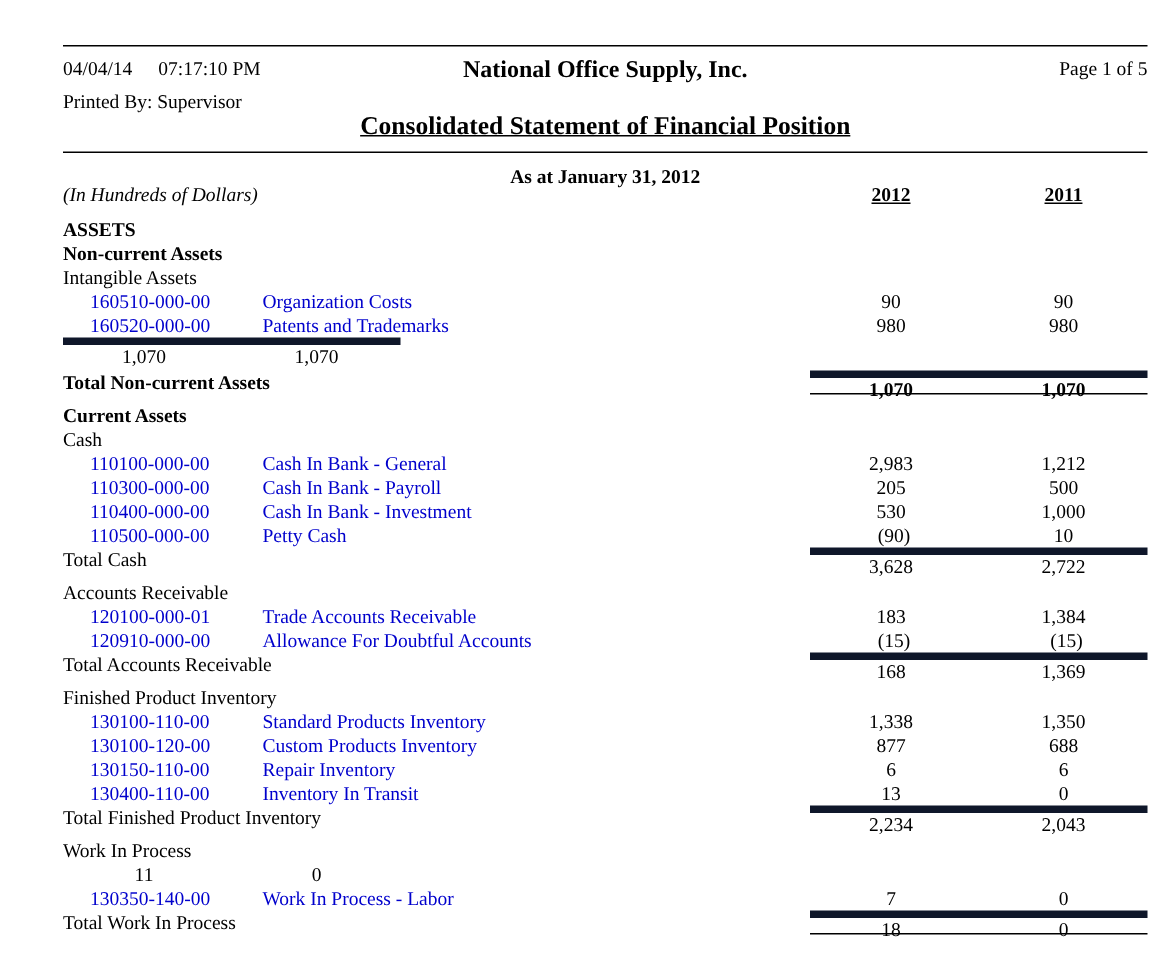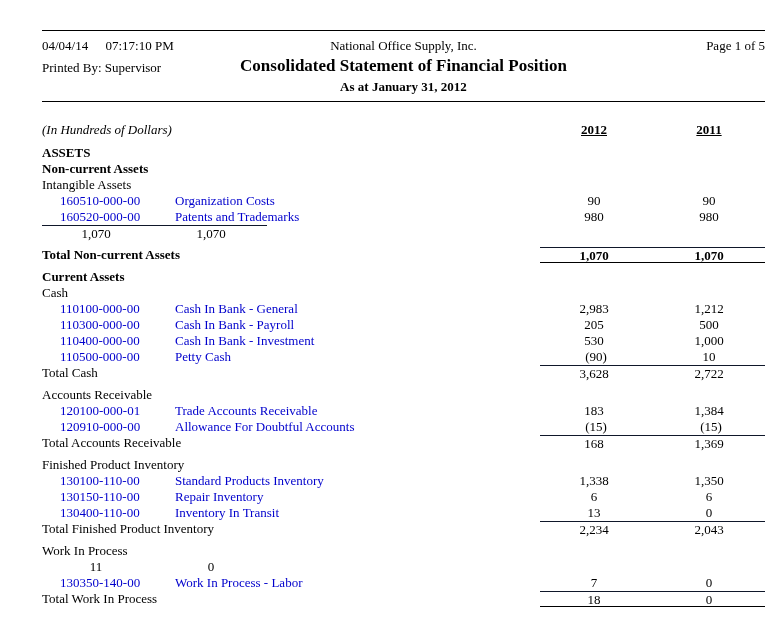--- a/index.html
+++ b/index.html
@@ -8,44 +8,44 @@
 
   .page { padding: 30px 8px 0 42px; }
 
   .rule { border-top: 1px solid #000; height: 0; }
 
   .hdr { position: relative; height: 70px; padding-top: 7px; }
   .hdr-left { position: absolute; left: 0; top: 7px; }
   .hdr-line .time { margin-left: 14px; }
   .printed-by { margin-top: 6px; }
   .hdr-center { text-align: center; }
-  .company { font-weight: normal; font-size: 13px; }
-  .title { font-weight: bold; font-size: 17px; margin-top: 2px; }
-  .subtitle { font-weight: bold; font-size: 13px; margin-top: 3px; }
+  .company { font-weight: bold; font-size: 16px; }
+  .title { font-weight: bold; font-size: 17px; margin-top: 18px; text-decoration: underline; }
+  .subtitle { font-weight: bold; font-size: 13px; margin-top: 16px; }
   .hdr-right { position: absolute; right: 0; top: 7px; }
 
   .colhdr { display: flex; margin-top: 20px; height: 16px; line-height: 16px; }
   .units { font-style: italic; }
   .yr { font-weight: bold; text-decoration: underline; }
 
   .label { flex: 1; white-space: nowrap; overflow: hidden; }
   .val  { width: 118px; text-align: center; padding-right: 10px; white-space: nowrap; }
   .col2 { width: 107px; padding-right: 5px; }
   .col1.neg { padding-right: 6px; }
   .col2.neg { padding-right: 1px; }
 
   .rows { margin-top: 7px; }
   .row { display: flex; height: 16px; line-height: 16px; }
   .row.gap { margin-top: 6px; }
   .row.section { font-weight: bold; gap: 16px; }
   .row.totalBold { font-weight: bold; }
   .account .label { padding-left: 18px; }
   .acct { display: inline-block; width: 115px; color: var(--link, #0000CC); }
   .desc { color: var(--link, #0000CC); text-align: right; }
-  .rule-top { border-top: 1px solid #0f172a; }
+  .rule-top { border-top: 5px solid #0f172a; }
   .rule-bottom { border-bottom: 1px solid #000; }
 </style>
 </head>
 <body>
 
 <div class="page">
 
   <div class="rule"></div>
 
   <div class="hdr">
@@ -166,20 +166,25 @@
         <span class="label">Finished Product Inventory</span>
         <span class="val col1"></span>
         <span class="val col2"></span>
       </div>
       <div class="row account">
         <span class="label"><span class="acct">130100-110-00</span><span class="desc">Standard Products Inventory</span></span>
         <span class="val col1">1,338</span>
         <span class="val col2">1,350</span>
       </div>
       <div class="row account">
+        <span class="label"><span class="acct">130100-120-00</span><span class="desc">Custom Products Inventory</span></span>
+        <span class="val col1">877</span>
+        <span class="val col2">688</span>
+      </div>
+      <div class="row account">
         <span class="label"><span class="acct">130150-110-00</span><span class="desc">Repair Inventory</span></span>
         <span class="val col1">6</span>
         <span class="val col2">6</span>
       </div>
       <div class="row account">
         <span class="label"><span class="acct">130400-110-00</span><span class="desc">Inventory In Transit</span></span>
         <span class="val col1">13</span>
         <span class="val col2">0</span>
       </div>
       <div class="row total">

